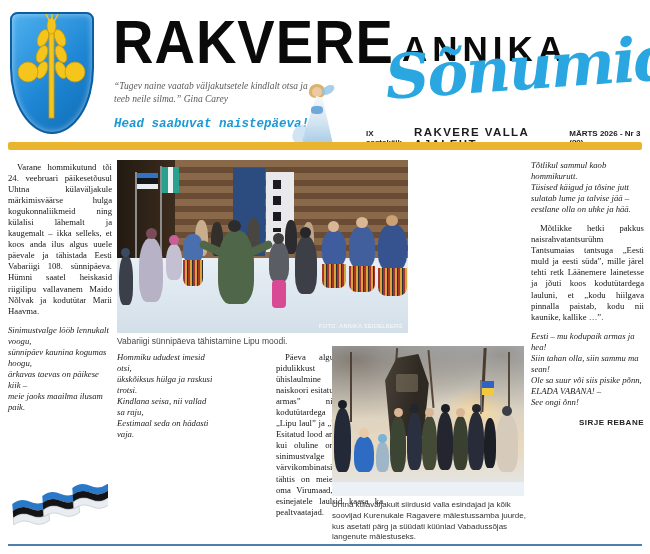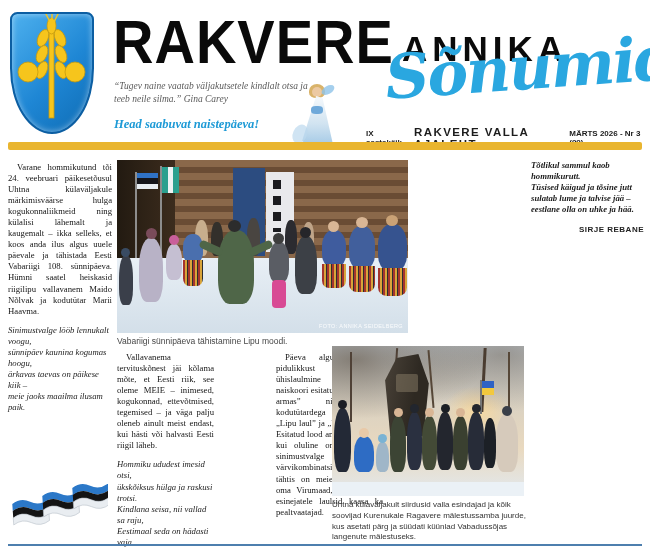--- a/index.html
+++ b/index.html
@@ -16,21 +16,21 @@
   #title-main{left:113px;top:12px;font-family:"Liberation Sans",sans-serif;
     font-weight:700;font-size:56px;letter-spacing:1px;color:#0a0a0a;
     transform:scaleY(1.08);transform-origin:top left;line-height:1;}
   #title-secondary{left:402px;top:31px;font-family:"Liberation Sans",sans-serif;
     font-weight:700;font-size:35px;letter-spacing:5px;color:#0a0a0a;line-height:1;}
   #title-script{left:383px;top:44px;font-family:"DejaVu Serif",serif;
     font-style:italic;font-weight:700;font-size:61px;color:#2aa7e0;
     transform:rotate(-4deg);transform-origin:left top;letter-spacing:-2px;line-height:1.1;}
   #masthead-quote{left:114px;top:80px;width:198px;font-size:9.5px;font-style:italic;
     color:#5a5a5a;line-height:1.4;}
-  #masthead-greeting{left:114px;top:117px;font-family:Liberation Serif, serif;
+  #masthead-greeting{left:114px;top:117px;font-family:Liberation Mono, monospace;
     font-size:12.5px;font-weight:700;font-style:italic;color:#1d9ad6;}
   #edition-row{left:366px;top:126px;width:278px;display:flex;align-items:baseline;
     font-family:"Liberation Sans",sans-serif;color:#1c1c1c;}
   #edition-volume{font-size:8px;font-weight:700;}
   #edition-paper{font-size:11.5px;font-weight:700;letter-spacing:1.4px;margin-left:9px;}
   #edition-issue{font-size:8px;font-weight:700;margin-left:auto;}
   #masthead-bar{left:8px;top:142px;width:634px;height:8px;background:#e9b52f;border-radius:2px;}
 
   
   #woman{left:291px;top:84px;width:54px;height:64px;}
@@ -186,21 +186,20 @@
   <i class="hd" style="left:239px;top:57px;width:12px;height:11px;background:#d9b695;" data-name="person-head"></i>
   <i class="fig" style="left:261px;top:64px;width:29px;height:46px;background:#36538f;" data-name="person-figure"></i>
   <i class="fig" style="left:261px;top:108px;width:29px;height:28px;border-radius:0 0 30% 30%;background:repeating-linear-gradient(90deg,#a5342e 0 2px,#d8a43a 2px 4px,#2e2e2e 4px 5px);" data-name="folk-skirt"></i>
   <i class="hd" style="left:269px;top:55px;width:12px;height:11px;background:#caa276;" data-name="person-head"></i>
 
   <span id="photo-credit" data-name="photo-credit">FOTO: ANNIKA SEIDELBERG</span>
 </div>
 <div class="abs" id="photo-main-caption" data-name="main-photo-caption">Vabariigi sünnipäeva tähistamine Lipu moodi.</div>
 
 <div class="col" id="col2" data-name="article-column-2">
-  <p class="para" style="margin-top:0;" data-name="paragraph-mayor-speech">Vallavanema tervituskõnest jäi kõlama mõte, et Eesti riik, see oleme MEIE – inimesed, kogukonnad, ettevõtmised, tegemised – ja väga palju oleneb ainult meist endast, kui hästi või halvasti Eesti riigil läheb.</p>
   <p class="poem" data-name="poem-courage">Hommiku ududest imesid otsi,
 ükskõiksus hülga ja raskusi trotsi.
 Kindlana seisa, nii vallad sa raju,
 Eestimaal seda on hädasti vaja.</p>
 </div>
 <div class="col" id="col3" data-name="article-column-3">
   <p class="para" style="margin-top:0;" data-name="paragraph-songs">Päeva algusele lisasid pidulikkust kodutütarde ühislaulmine ja Uhtna naiskoori esitatud „Mu isamaa armas” ning koos kodutütardega ettekantud „Lipu laul” ja „Virumaa laul”. Esitatud lood andsid kinnitust, kui oluline on meie jaoks sinimustvalge värvikombinatsioon ja kui tähtis on meie jaoks hoida oma Virumaad, sest headele esinejatele laulsid kaasa ka pealtvaatajad.</p>
 </div>
 
 <div class="abs" id="photo-memorial" data-name="memorial-photo-group">
@@ -239,20 +238,26 @@
   <i class="hd" style="left:124px;top:62px;width:9px;height:9px;background:#d9b695;" data-name="person-head"></i>
   <i class="fig" style="left:136px;top:66px;width:16px;height:58px;background:#272c38;" data-name="person-figure"></i>
   <i class="hd" style="left:140px;top:58px;width:9px;height:9px;background:#23262c;" data-name="person-head"></i>
   <i class="fig" style="left:152px;top:72px;width:12px;height:50px;background:#1c2026;" data-name="person-figure"></i>
   <i class="fig" style="left:164px;top:68px;width:22px;height:58px;background:#d6cabb;" data-name="person-figure"></i>
   <i class="hd" style="left:170px;top:60px;width:10px;height:10px;background:#3a3f48;" data-name="person-head"></i>
 </div>
 <div class="abs" id="photo-memorial-caption" data-name="memorial-photo-caption">Uhtna külaväljakult siirdusid valla esindajad ja kõik soovijad Kurenukale Ragavere mälestussamba juurde, kus asetati pärg ja süüdati küünlad Vabadussõjas langenute mälestuseks.</div>
 
 <div class="col" id="col4" data-name="article-column-4">
-  <p class="poem" style="margin-top:2px;font-weight:bold;" data-name="poem-morning-rush">Tõtlikul sammul kaob hommikurutt.
+  <p class="poem" style="margin-top:2px;" data-name="poem-morning-rush">Tõtlikul sammul kaob hommikurutt.
 Tüsised käigud ja tõsine jutt
 sulatab lume ja talvise jää –
 eestlane olla on uhke ja hää.</p>
+  <p class="para" data-name="paragraph-dance">Mõtlikke hetki pakkus naisrahvatantsurühm Tantsumaias tantsuga „Eesti muld ja eesti süda”, mille järel tehti retk Läänemere lainetesse ja jõuti koos kodutütardega lauluni, et „kodu hiilgava pinnalla paistab, kodu nii kaunike, kallike …”.</p>
+  <p class="poem" data-name="poem-final">Eesti – mu kodupaik armas ja hea!
+Siin tahan olla, siin sammu ma sean!
+Ole sa suur või siis pisike põnn,
+ELADA VABANA! –
+See ongi õnn!</p>
   <span id="author-signature" data-name="author-signature">SIRJE REBANE</span>
 </div>
 
 <div class="abs" id="bottom-rule" data-name="bottom-divider-rule"></div>
 
 </body></html>

